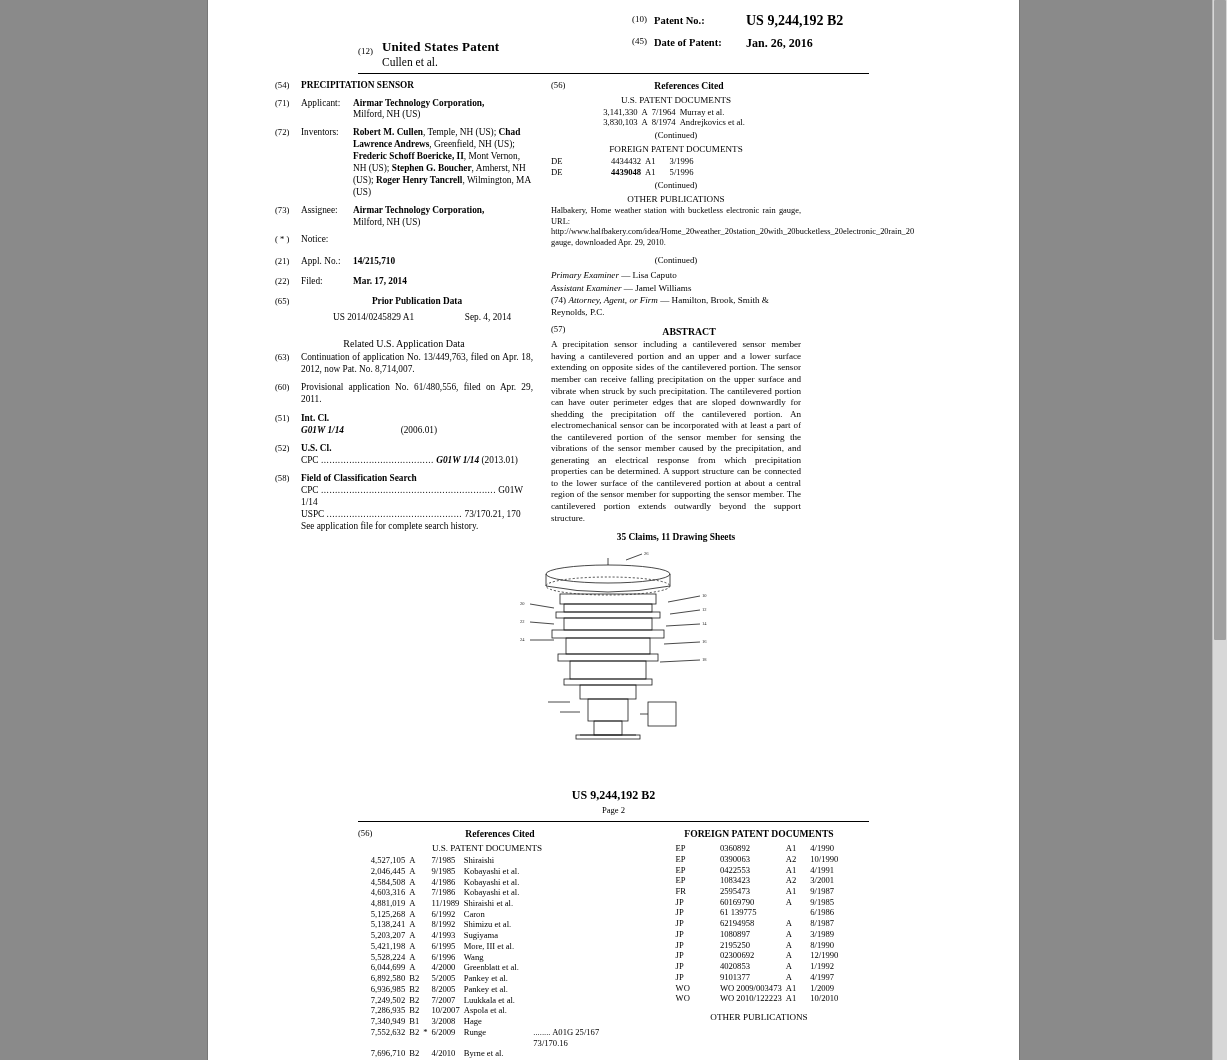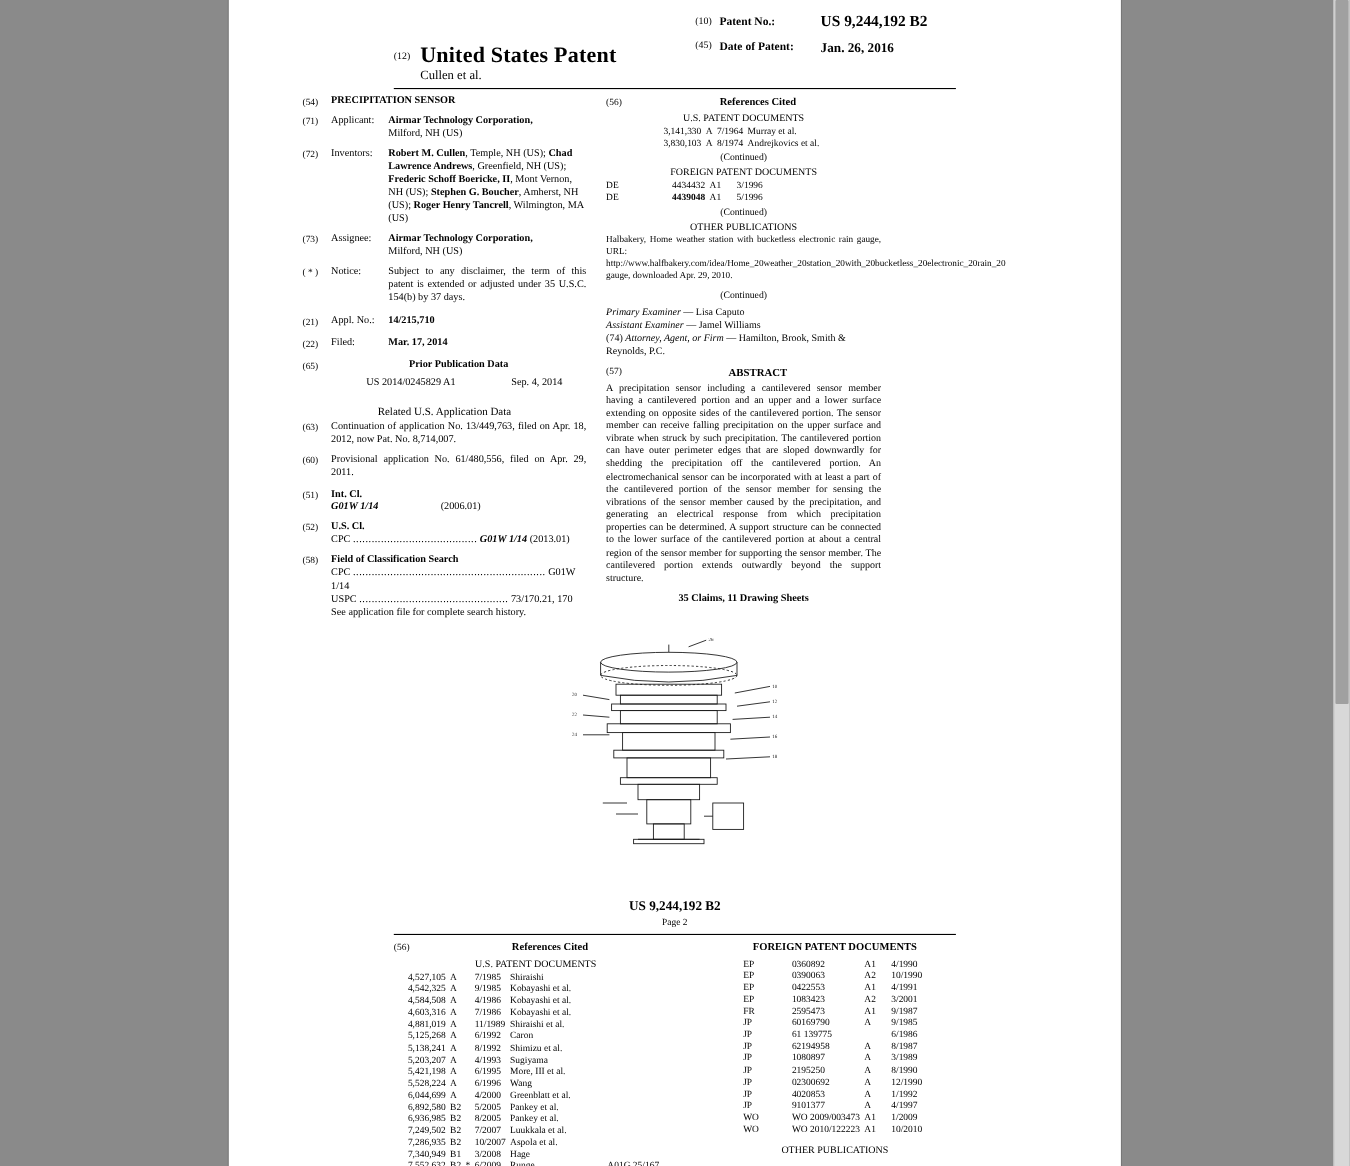--- a/index.html
+++ b/index.html
@@ -4,21 +4,21 @@
 <style>
   html,body{margin:0;padding:0;background:#8a8a8a;}
   body{width:1227px;height:1060px;overflow:hidden;font-family:"Liberation Serif",serif;}
   .page-wrap{position:absolute;left:208px;top:0;width:811px;background:#ffffff;min-height:1060px;box-shadow:0 0 0 1px #777;}
   .page{position:relative;padding:6px 0 0 0;}
   
   .hdr{display:flex;padding:6px 18px 0 150px;}
   .hdr-left{width:262px;margin-top:28px;}
   .hdr-right{width:250px;padding-left:12px;}
   .code{font-size:9px;color:#000;}
-  .title-us{font-size:20px;font-weight:bold;letter-spacing:.2px;line-height:1.05;}
+  .title-us{font-size:13px;font-weight:bold;letter-spacing:.2px;line-height:1.05;}
   .subtitle-us{font-size:11.5px;margin-top:2px;}
   .hdr-row{display:flex;font-size:10.5px;line-height:1.3;}
   .hdr-row .lbl{width:22px;font-size:9px;}
   .hdr-row .k{font-weight:bold;width:92px;}
   .hdr-row .v{font-weight:bold;}
   .rule{border-top:1px solid #000;margin:5px 150px 0 150px;}
   
   .cols{display:flex;padding:6px 18px 0 67px;}
   .colL{width:258px;padding-right:10px;}
   .colR{width:250px;padding-left:8px;}
@@ -115,21 +115,20 @@
           <div class="lab">Assignee:</div>
           <div class="body">
             <span class="b">Airmar Technology Corporation,</span><br>
             <span>Milford, NH (US)</span>
           </div>
         </div>
 
         <div class="entry">
           <div class="num">( * )</div>
           <div class="lab">Notice:</div>
-          <div class="body" style="text-align:justify;">Subject to any disclaimer, the term of this patent is extended or adjusted under 35 U.S.C. 154(b) by 37 days.</div>
         </div>
 
         <div class="entry" style="margin-top:10px;">
           <div class="num">(21)</div>
           <div class="lab">Appl. No.:</div>
           <div class="body b">14/215,710</div>
         </div>
 
         <div class="entry" style="margin-top:8px;">
           <div class="num">(22)</div>
@@ -363,21 +362,21 @@
             <tbody>
               <tr>
                 <td>4,527,105</td>
                 <td>A</td>
                 <td></td>
                 <td>7/1985</td>
                 <td>Shiraishi</td>
                 <td></td>
               </tr>
               <tr>
-                <td>4,542,325</td>
+                <td>2,046,445</td>
                 <td>A</td>
                 <td></td>
                 <td>9/1985</td>
                 <td>Kobayashi et al.</td>
                 <td></td>
               </tr>
               <tr>
                 <td>4,584,508</td>
                 <td>A</td>
                 <td></td>

